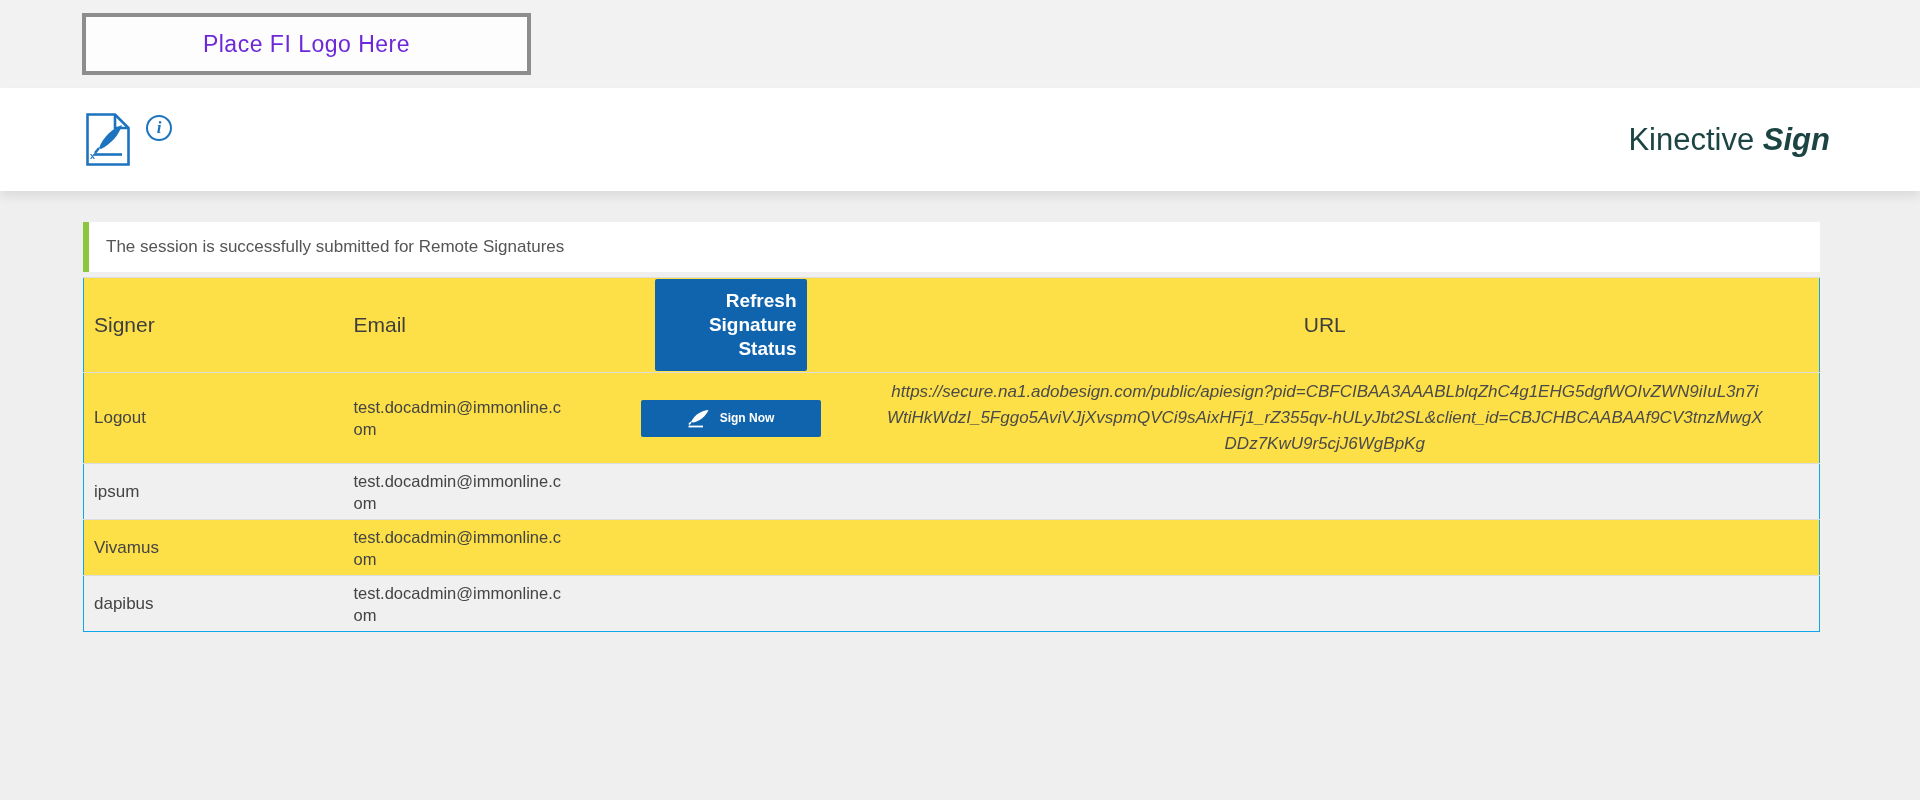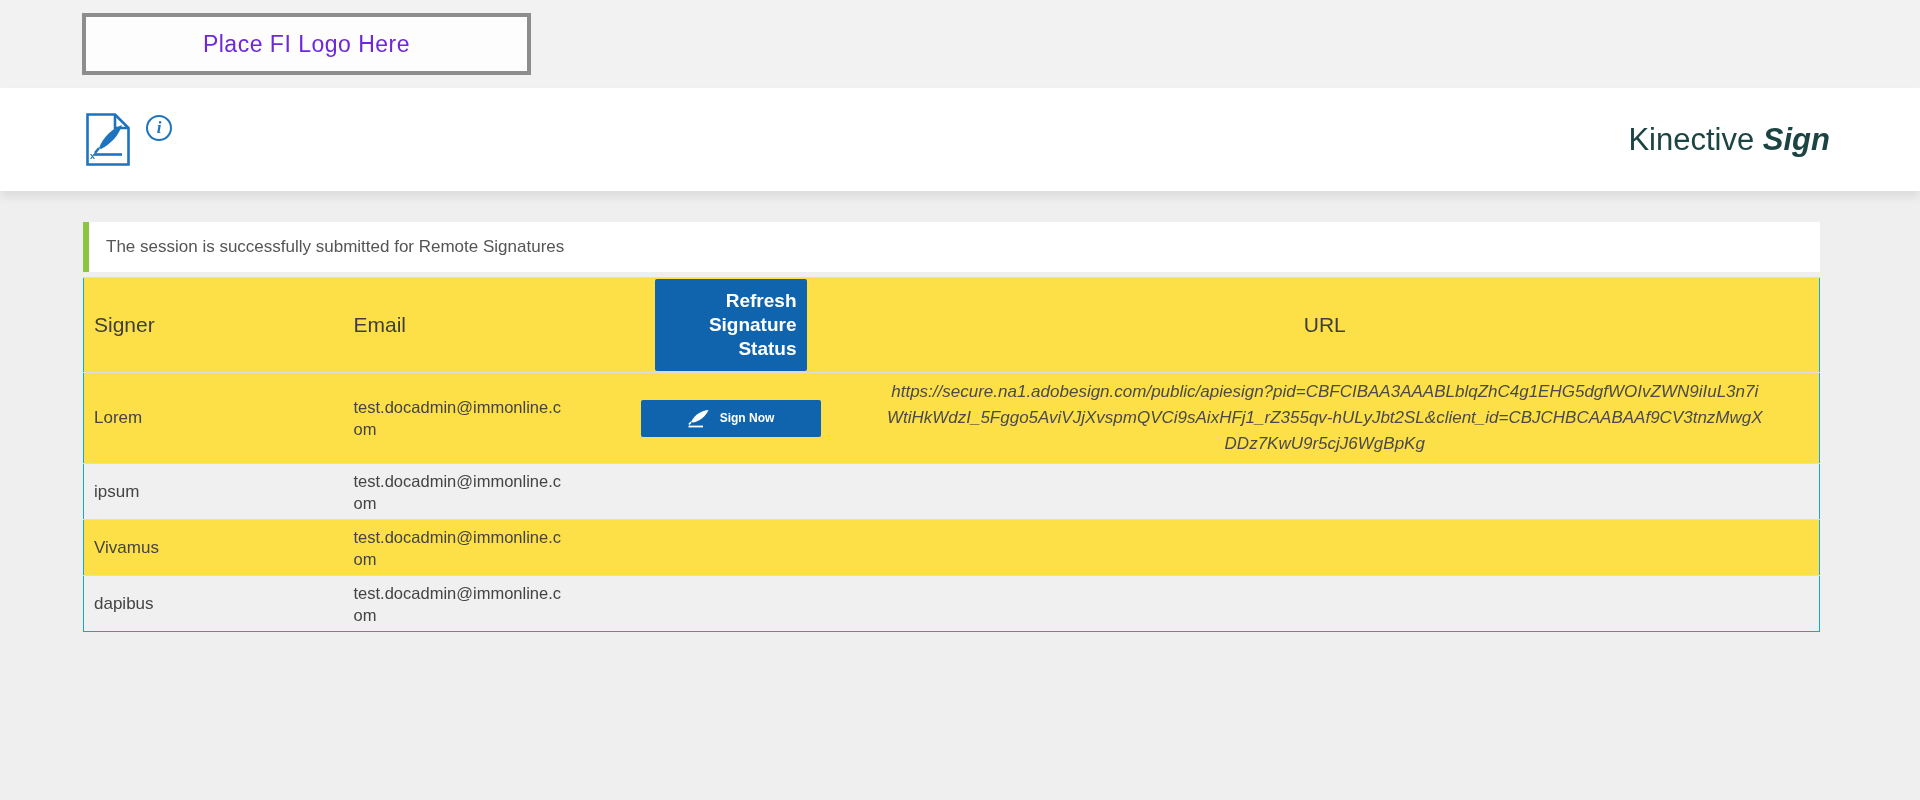--- a/index.html
+++ b/index.html
@@ -151,21 +151,21 @@
         <th class="th-signer">Signer</th>
         <th class="th-email">Email</th>
         <th class="th-status">
           <button class="btn btn-refresh">Refresh Signature Status</button>
         </th>
         <th class="th-url">URL</th>
       </tr>
     </thead>
     <tbody>
       <tr class="row-tall">
-        <td class="td-signer">Lorem</td>
+        <td class="td-signer">Logout</td>
         <td class="td-email">
           <span class="email-text">test.docadmin@immonline.com</span>
         </td>
         <td class="td-status">
           <button class="btn btn-sign">
             <svg class="quill-icon" viewBox="0 0 24 19">
               <path d="M4 13 C8 5 15 1.5 21.5 1 C19 7 13 12 6.5 13.5 Z" fill="#ffffff"></path>
               <path d="M4 13 L2 15.5" stroke="#ffffff" stroke-width="1.6"></path>
               <line x1="1.5" y1="17.5" x2="16" y2="17.5" stroke="#ffffff" stroke-width="1.8"></line>
             </svg>

